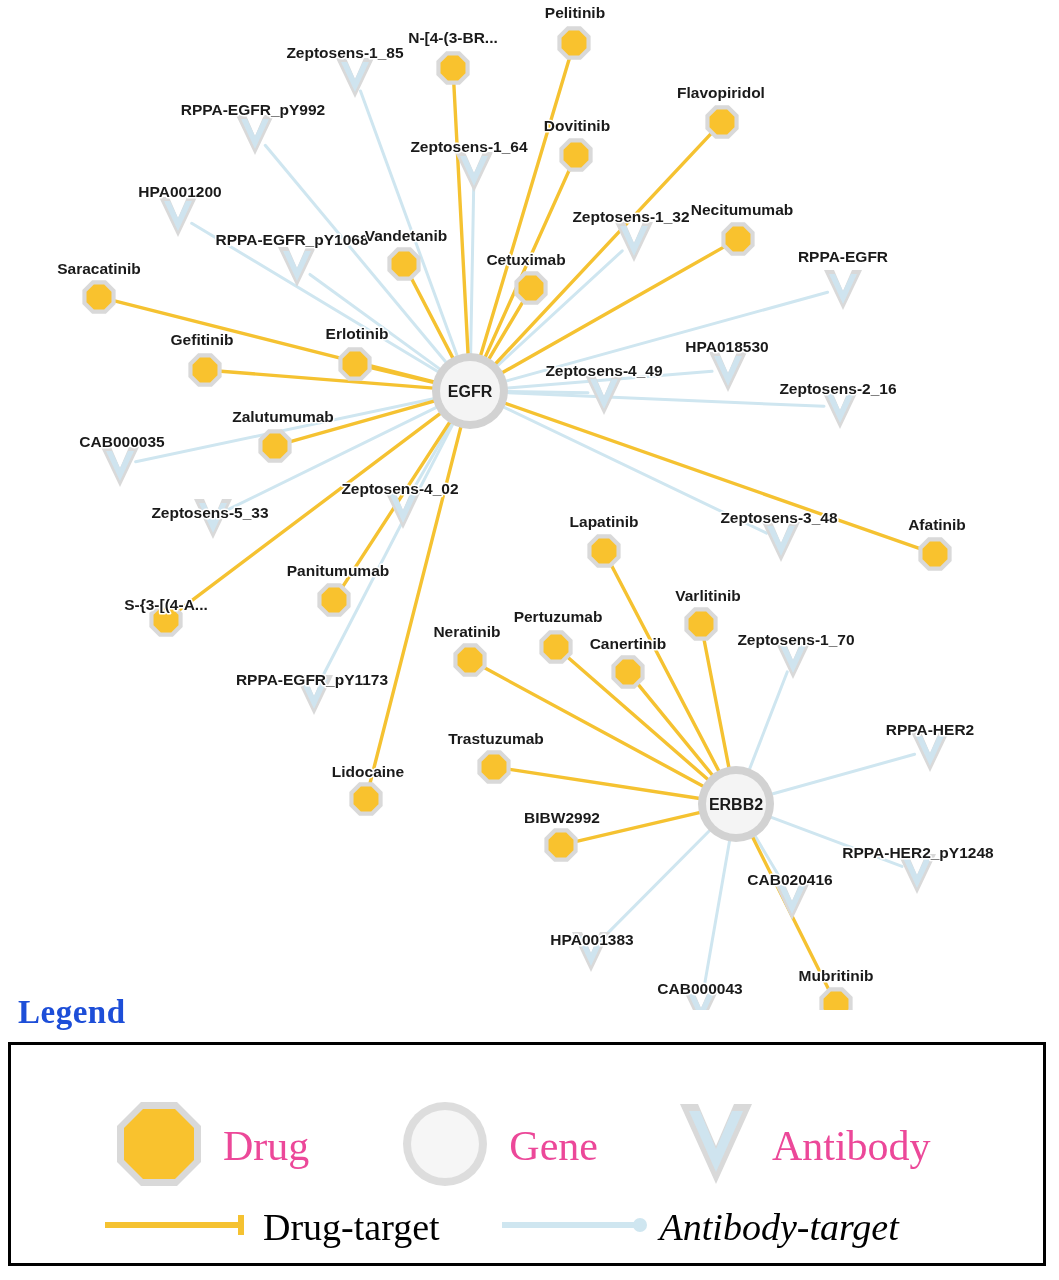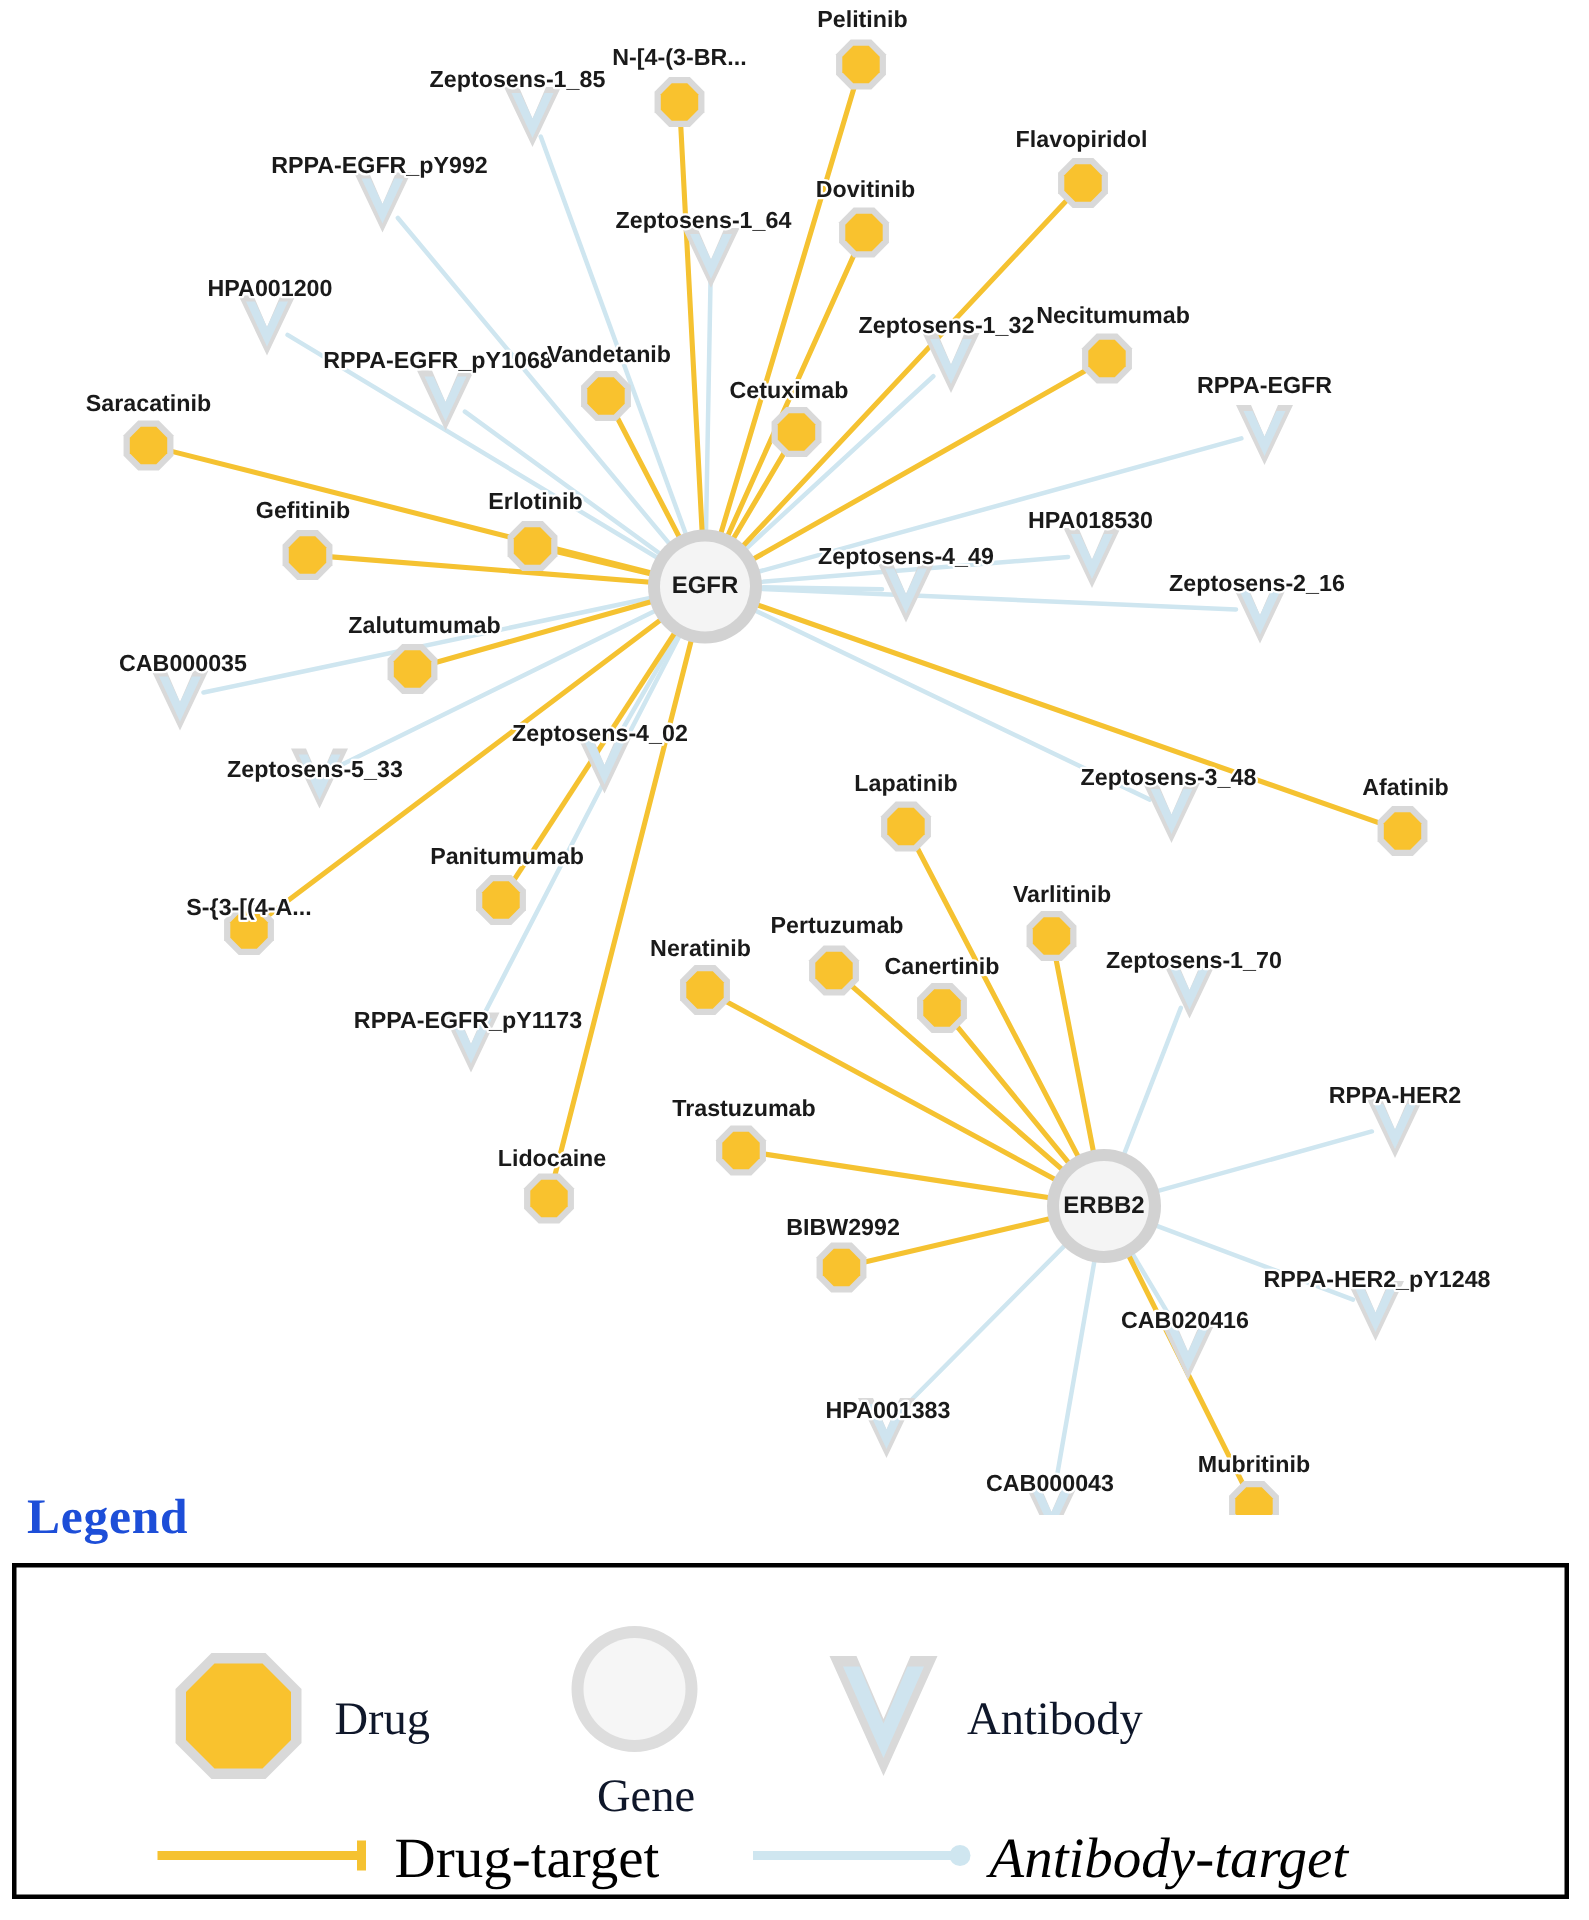--- a/index.html
+++ b/index.html
@@ -73,33 +73,33 @@
     display: flex;
     align-items: center;
     justify-content: flex-start;
   }
   .legend-item {
     display: flex;
     align-items: center;
   }
   .legend-item .lbl {
     font-family: "Liberation Serif", serif;
-    font-size: 31px;
-    color: #0f172a;
+    font-size: 42px;
+    color: #ec4899;
     margin-left: 16px;
     white-space: nowrap;
   }
   .legend-row2 {
     position: absolute;
     left: 0;
     top: 160px;
     width: 100%;
     height: 56px;
     display: flex;
-    align-items: flex-end;
+    align-items: flex-start;
   }
   .legend-line-item {
     display: flex;
     align-items: center;
   }
   .legend-line-item .lbl {
     font-family: "Liberation Serif", serif;
     font-size: 38px;
     color: #000;
     margin-left: 10px;
@@ -444,21 +444,21 @@
   <div class="legend-row1">
     <div class="legend-item" style="margin-left:100px;">
       <span>
         <svg width="96" height="96" viewBox="0 0 96 96">
           <polygon points="30,6 66,6 90,30 90,66 66,90 30,90 6,66 6,30" fill="#d9d9d9"></polygon>
           <polygon points="32,13 64,13 83,32 83,64 64,83 32,83 13,64 13,32" fill="#f9c22e"></polygon>
         </svg>
       </span>
       <span class="lbl">Drug</span>
     </div>
-    <div class="legend-item" style="margin-left:88px;flex-direction:column;">
+    <div class="legend-item" style="margin-left:88px;">
       <span>
         <svg width="96" height="96" viewBox="0 0 96 96">
           <circle cx="48" cy="48" r="42" fill="#dddddd"></circle>
           <circle cx="48" cy="48" r="34" fill="#f6f6f6"></circle>
         </svg>
       </span>
       <span class="lbl">Gene</span>
     </div>
     <div class="legend-item" style="margin-left:78px;">
       <span>

